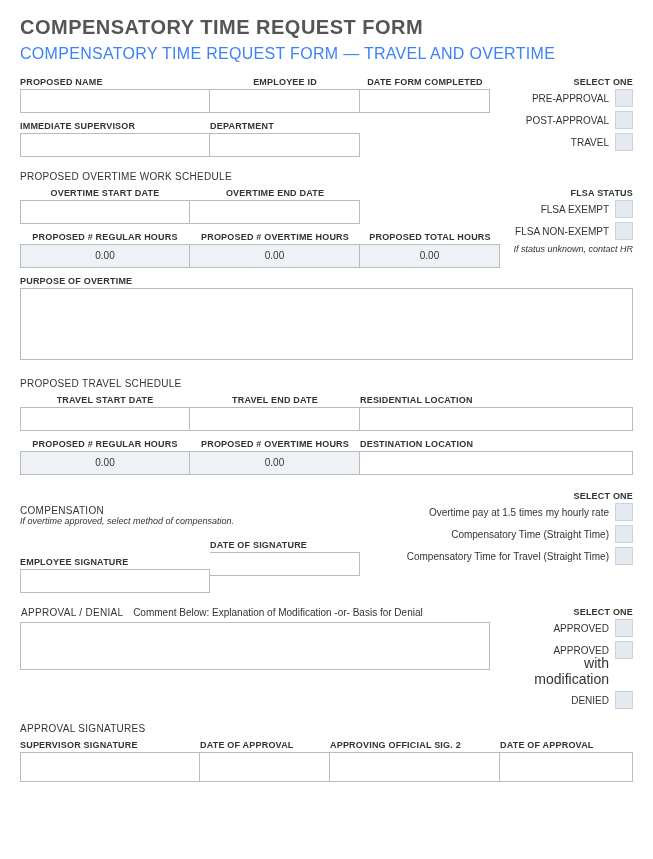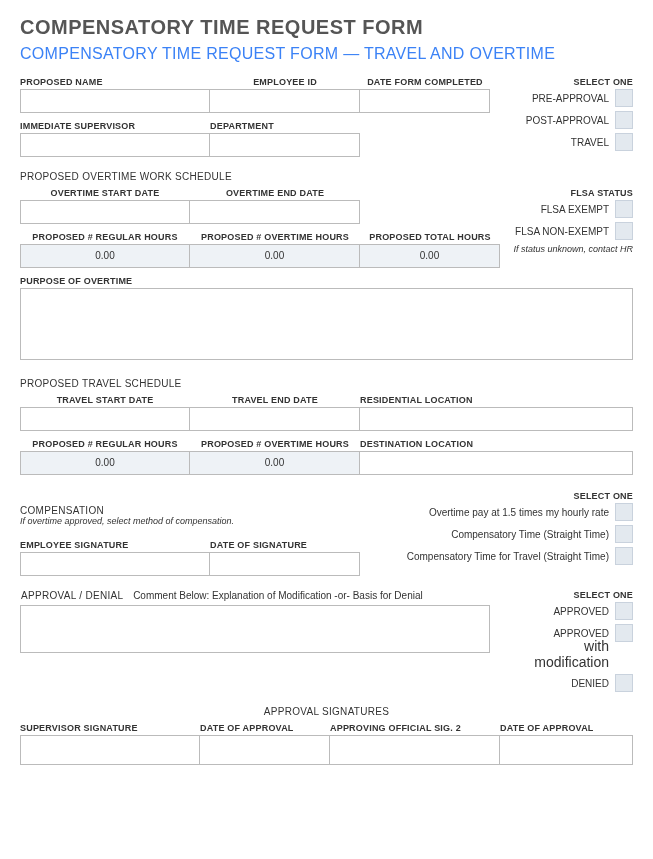--- a/index.html
+++ b/index.html
@@ -220,21 +220,21 @@
     <span class="label">DESTINATION LOCATION</span>
     <div class="input-box" style="border-left:none;"></div>
   </div>
 </div>
 
 <div class="row" style="margin-top:16px;">
   <div style="flex:1;">
     <div class="section-heading tight">COMPENSATION</div>
     <div class="note-italic">If overtime approved, select method of compensation.</div>
     <div class="row" style="margin-top:14px;">
-      <div class="col" style="width:190px;">
+      <div class="col" style="width:190px;margin-top:17px;">
         <span class="label">EMPLOYEE SIGNATURE</span>
         <div class="input-box"></div>
       </div>
       <div class="col" style="width:150px;">
         <span class="label">DATE OF SIGNATURE</span>
         <div class="input-box" style="border-left:none;"></div>
       </div>
     </div>
   </div>
   <div class="right-col" style="width:260px;">
@@ -273,21 +273,21 @@
       <span class="checkbox"></span>
     </div>
     <div class="opt-sub">with modification</div>
     <div class="opt-row">
       <span class="opt-label">DENIED</span>
       <span class="checkbox"></span>
     </div>
   </div>
 </div>
 
-<div class="section-heading" style="margin-top:10px;text-align:center;">APPROVAL SIGNATURES</div>
+<div class="section-heading" style="margin-top:10px;">APPROVAL SIGNATURES</div>
 <div class="row">
   <div class="col" style="width:180px;">
     <span class="label">SUPERVISOR SIGNATURE</span>
     <div class="input-box" style="height:30px;"></div>
   </div>
   <div class="col" style="width:130px;">
     <span class="label">DATE OF APPROVAL</span>
     <div class="input-box" style="height:30px;border-left:none;"></div>
   </div>
   <div class="col" style="width:170px;">

